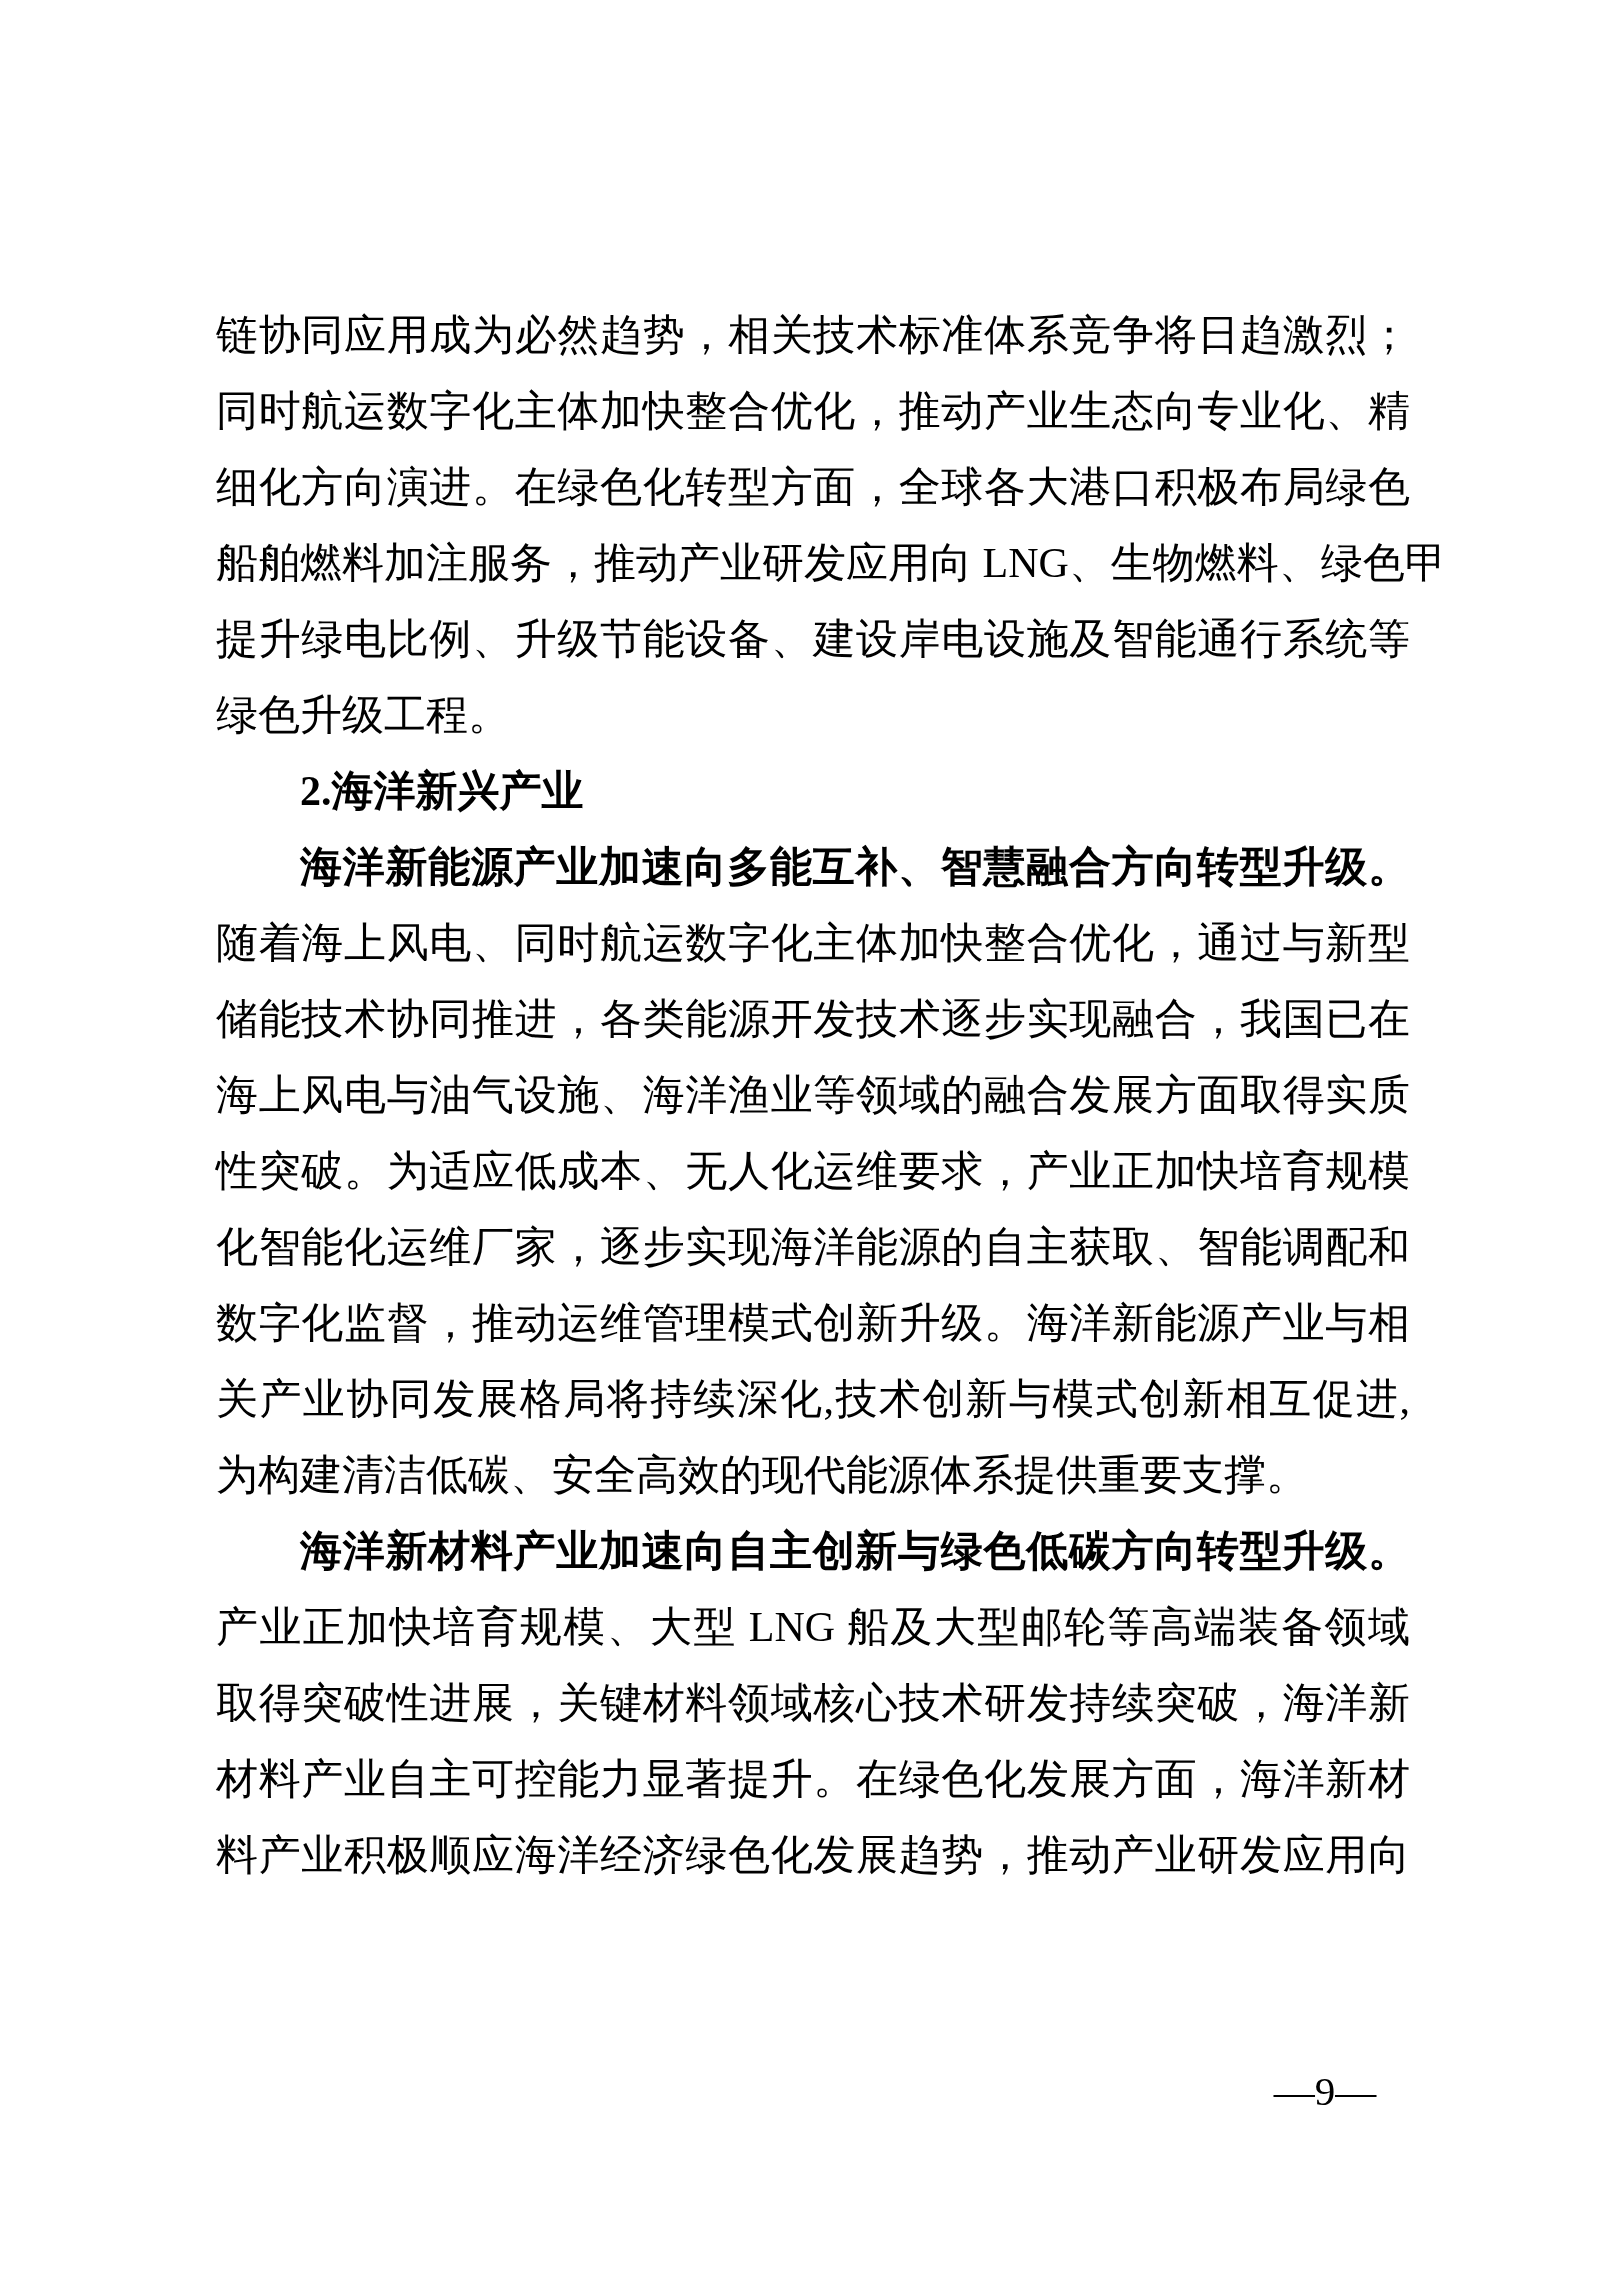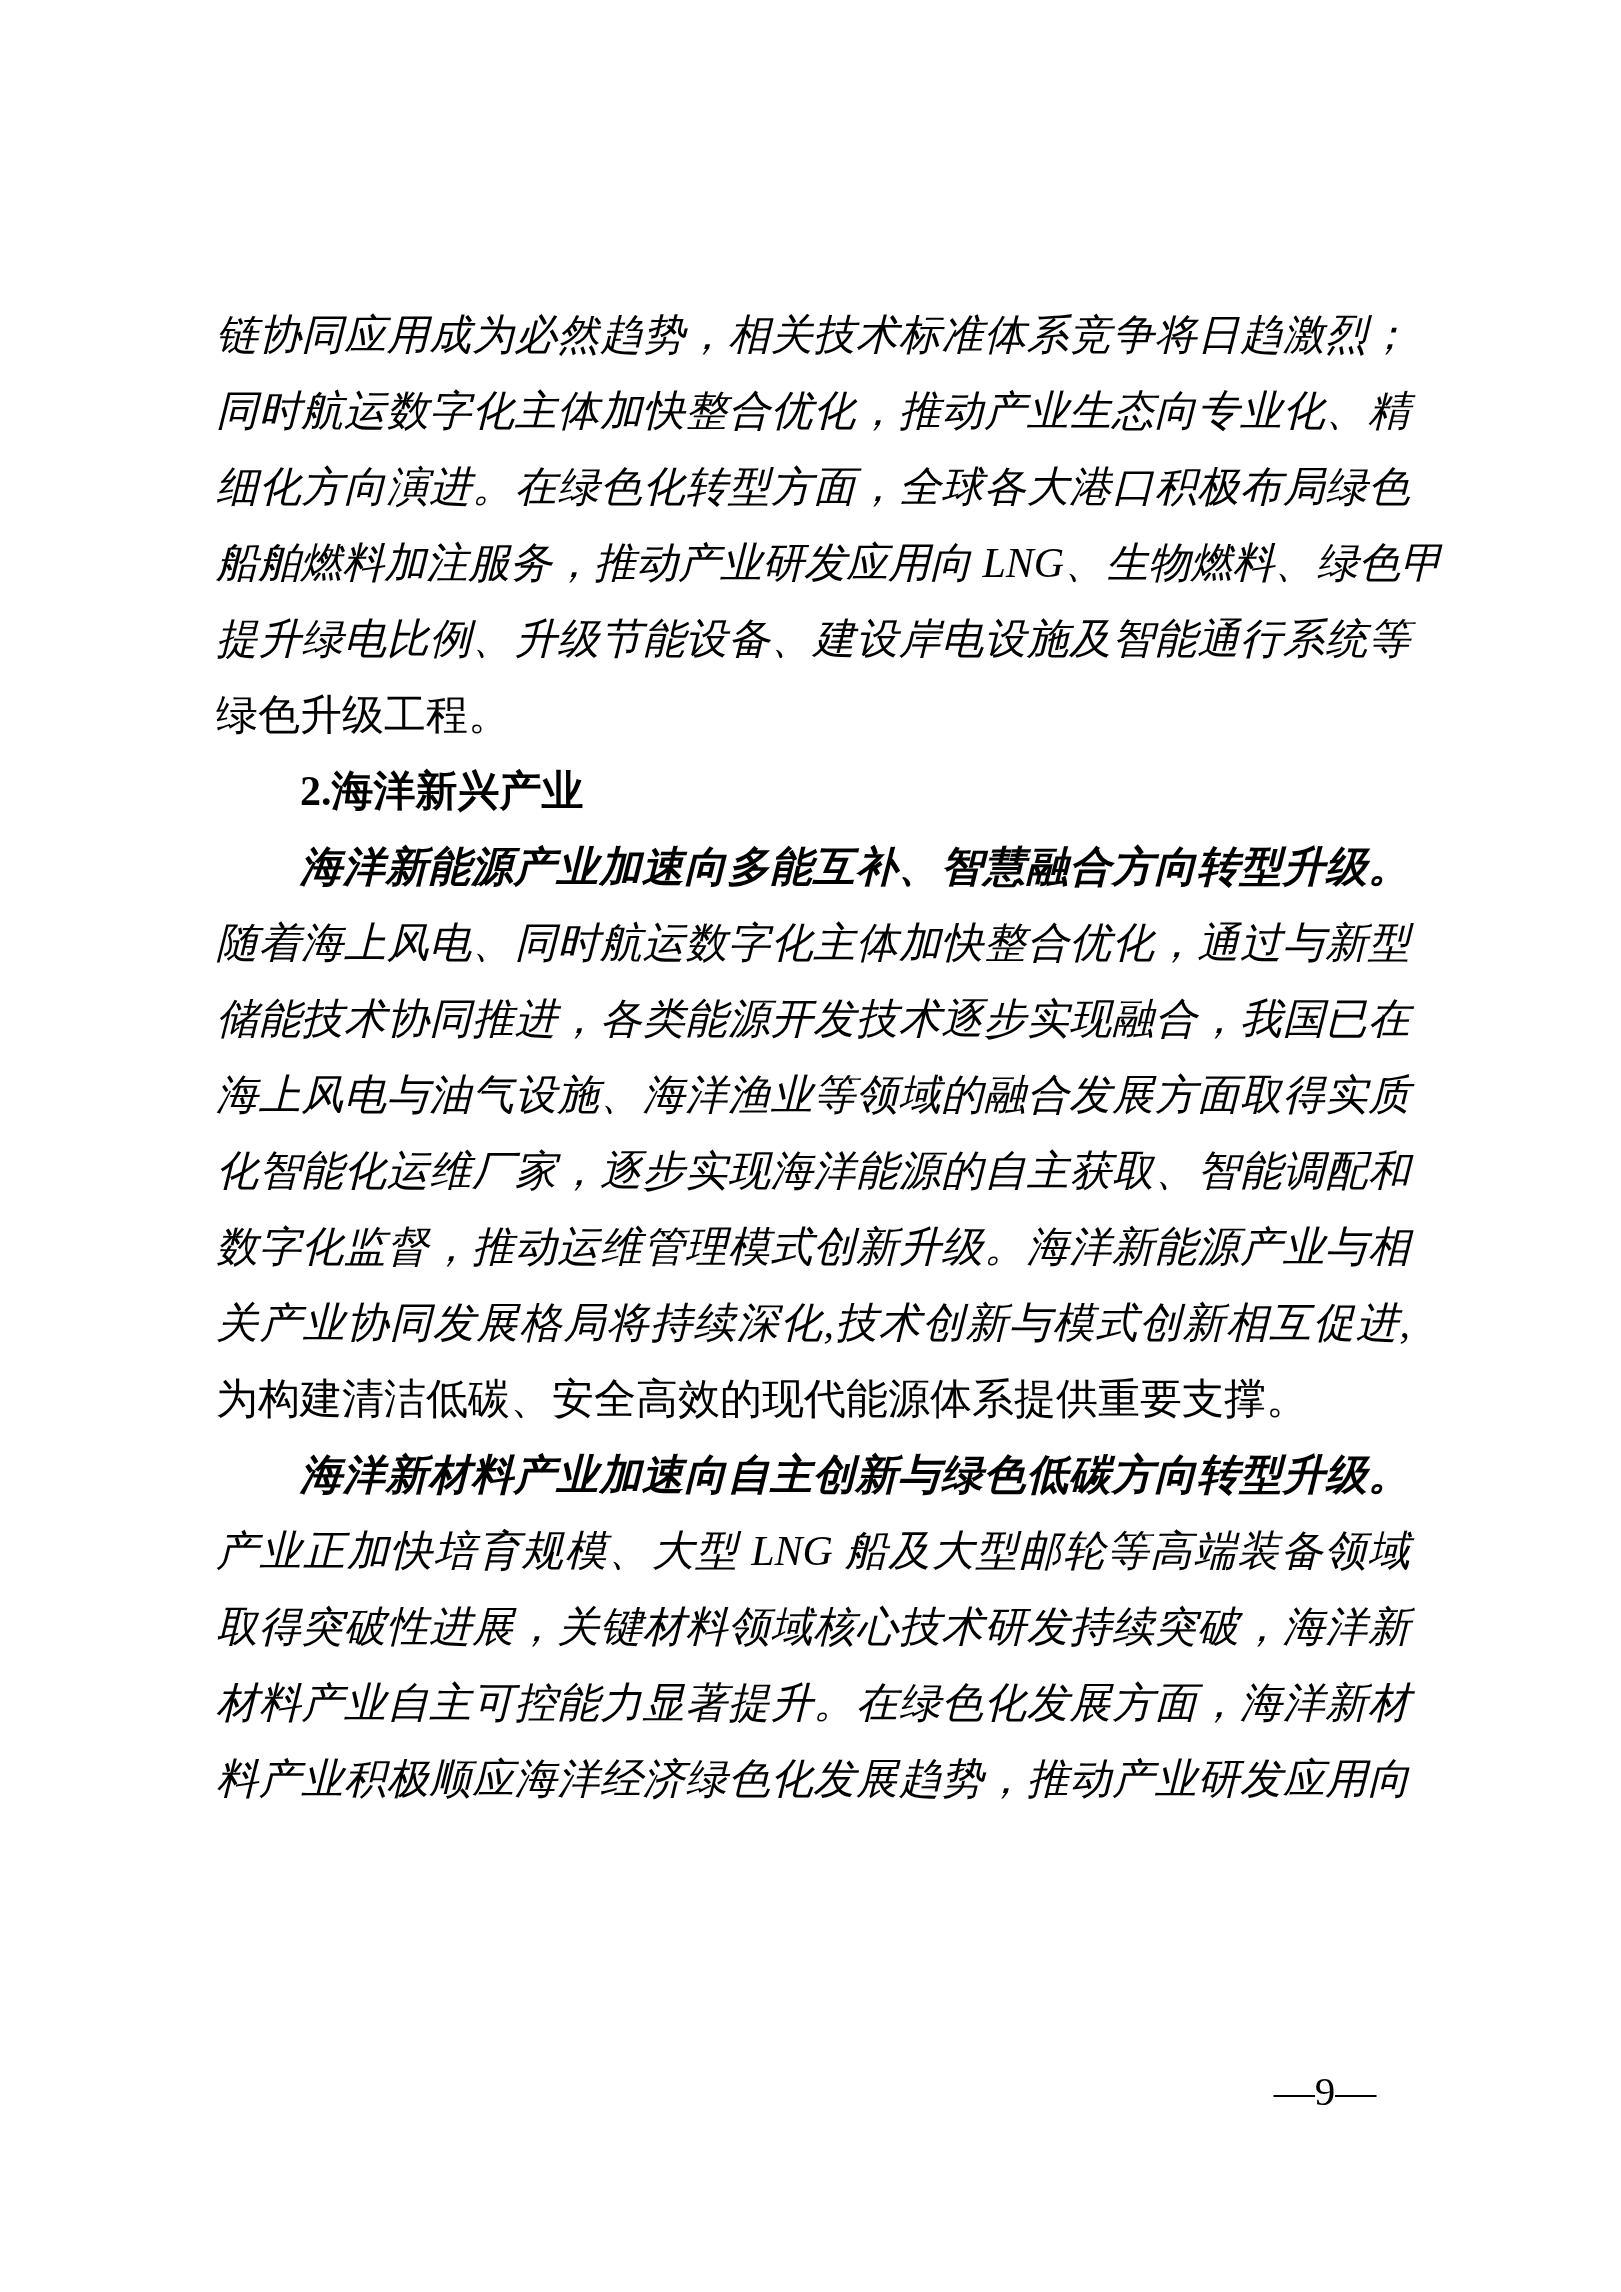--- a/index.html
+++ b/index.html
@@ -24,21 +24,20 @@
   }
   .line {
     height: 76px;
     line-height: 76px;
     font-size: 42px;
     white-space: nowrap;
   }
   .line.fill {
     text-align: justify;
     text-align-last: justify;
-    font-style: italic;
   }
   .line.bold {
     font-weight: bold;
   }
   .line.indent {
     text-indent: 84px;
   }
   .page-number {
     position: absolute;
     left: 1264px;
@@ -60,20 +59,21 @@
       <div class="line fill">同时航运数字化主体加快整合优化，推动产业生态向专业化、精</div>
       <div class="line fill">细化方向演进。在绿色化转型方面，全球各大港口积极布局绿色</div>
       <div class="line fill">船舶燃料加注服务，推动产业研发应用向 LNG、生物燃料、绿色甲</div>
       <div class="line fill">提升绿电比例、升级节能设备、建设岸电设施及智能通行系统等</div>
       <div class="line">绿色升级工程。</div>
       <div class="line bold indent">2.海洋新兴产业</div>
       <div class="line bold indent fill">海洋新能源产业加速向多能互补、智慧融合方向转型升级。</div>
       <div class="line fill">随着海上风电、同时航运数字化主体加快整合优化，通过与新型</div>
       <div class="line fill">储能技术协同推进，各类能源开发技术逐步实现融合，我国已在</div>
       <div class="line fill">海上风电与油气设施、海洋渔业等领域的融合发展方面取得实质</div>
+      <div class="line fill">性突破。为适应低成本、无人化运维要求，产业正加快培育规模</div>
       <div class="line fill">化智能化运维厂家，逐步实现海洋能源的自主获取、智能调配和</div>
       <div class="line fill">数字化监督，推动运维管理模式创新升级。海洋新能源产业与相</div>
       <div class="line fill">关产业协同发展格局将持续深化,技术创新与模式创新相互促进,</div>
       <div class="line">为构建清洁低碳、安全高效的现代能源体系提供重要支撑。</div>
       <div class="line bold indent fill">海洋新材料产业加速向自主创新与绿色低碳方向转型升级。</div>
       <div class="line fill">产业正加快培育规模、大型 LNG 船及大型邮轮等高端装备领域</div>
       <div class="line fill">取得突破性进展，关键材料领域核心技术研发持续突破，海洋新</div>
       <div class="line fill">材料产业自主可控能力显著提升。在绿色化发展方面，海洋新材</div>
       <div class="line fill">料产业积极顺应海洋经济绿色化发展趋势，推动产业研发应用向</div>
     </div>

